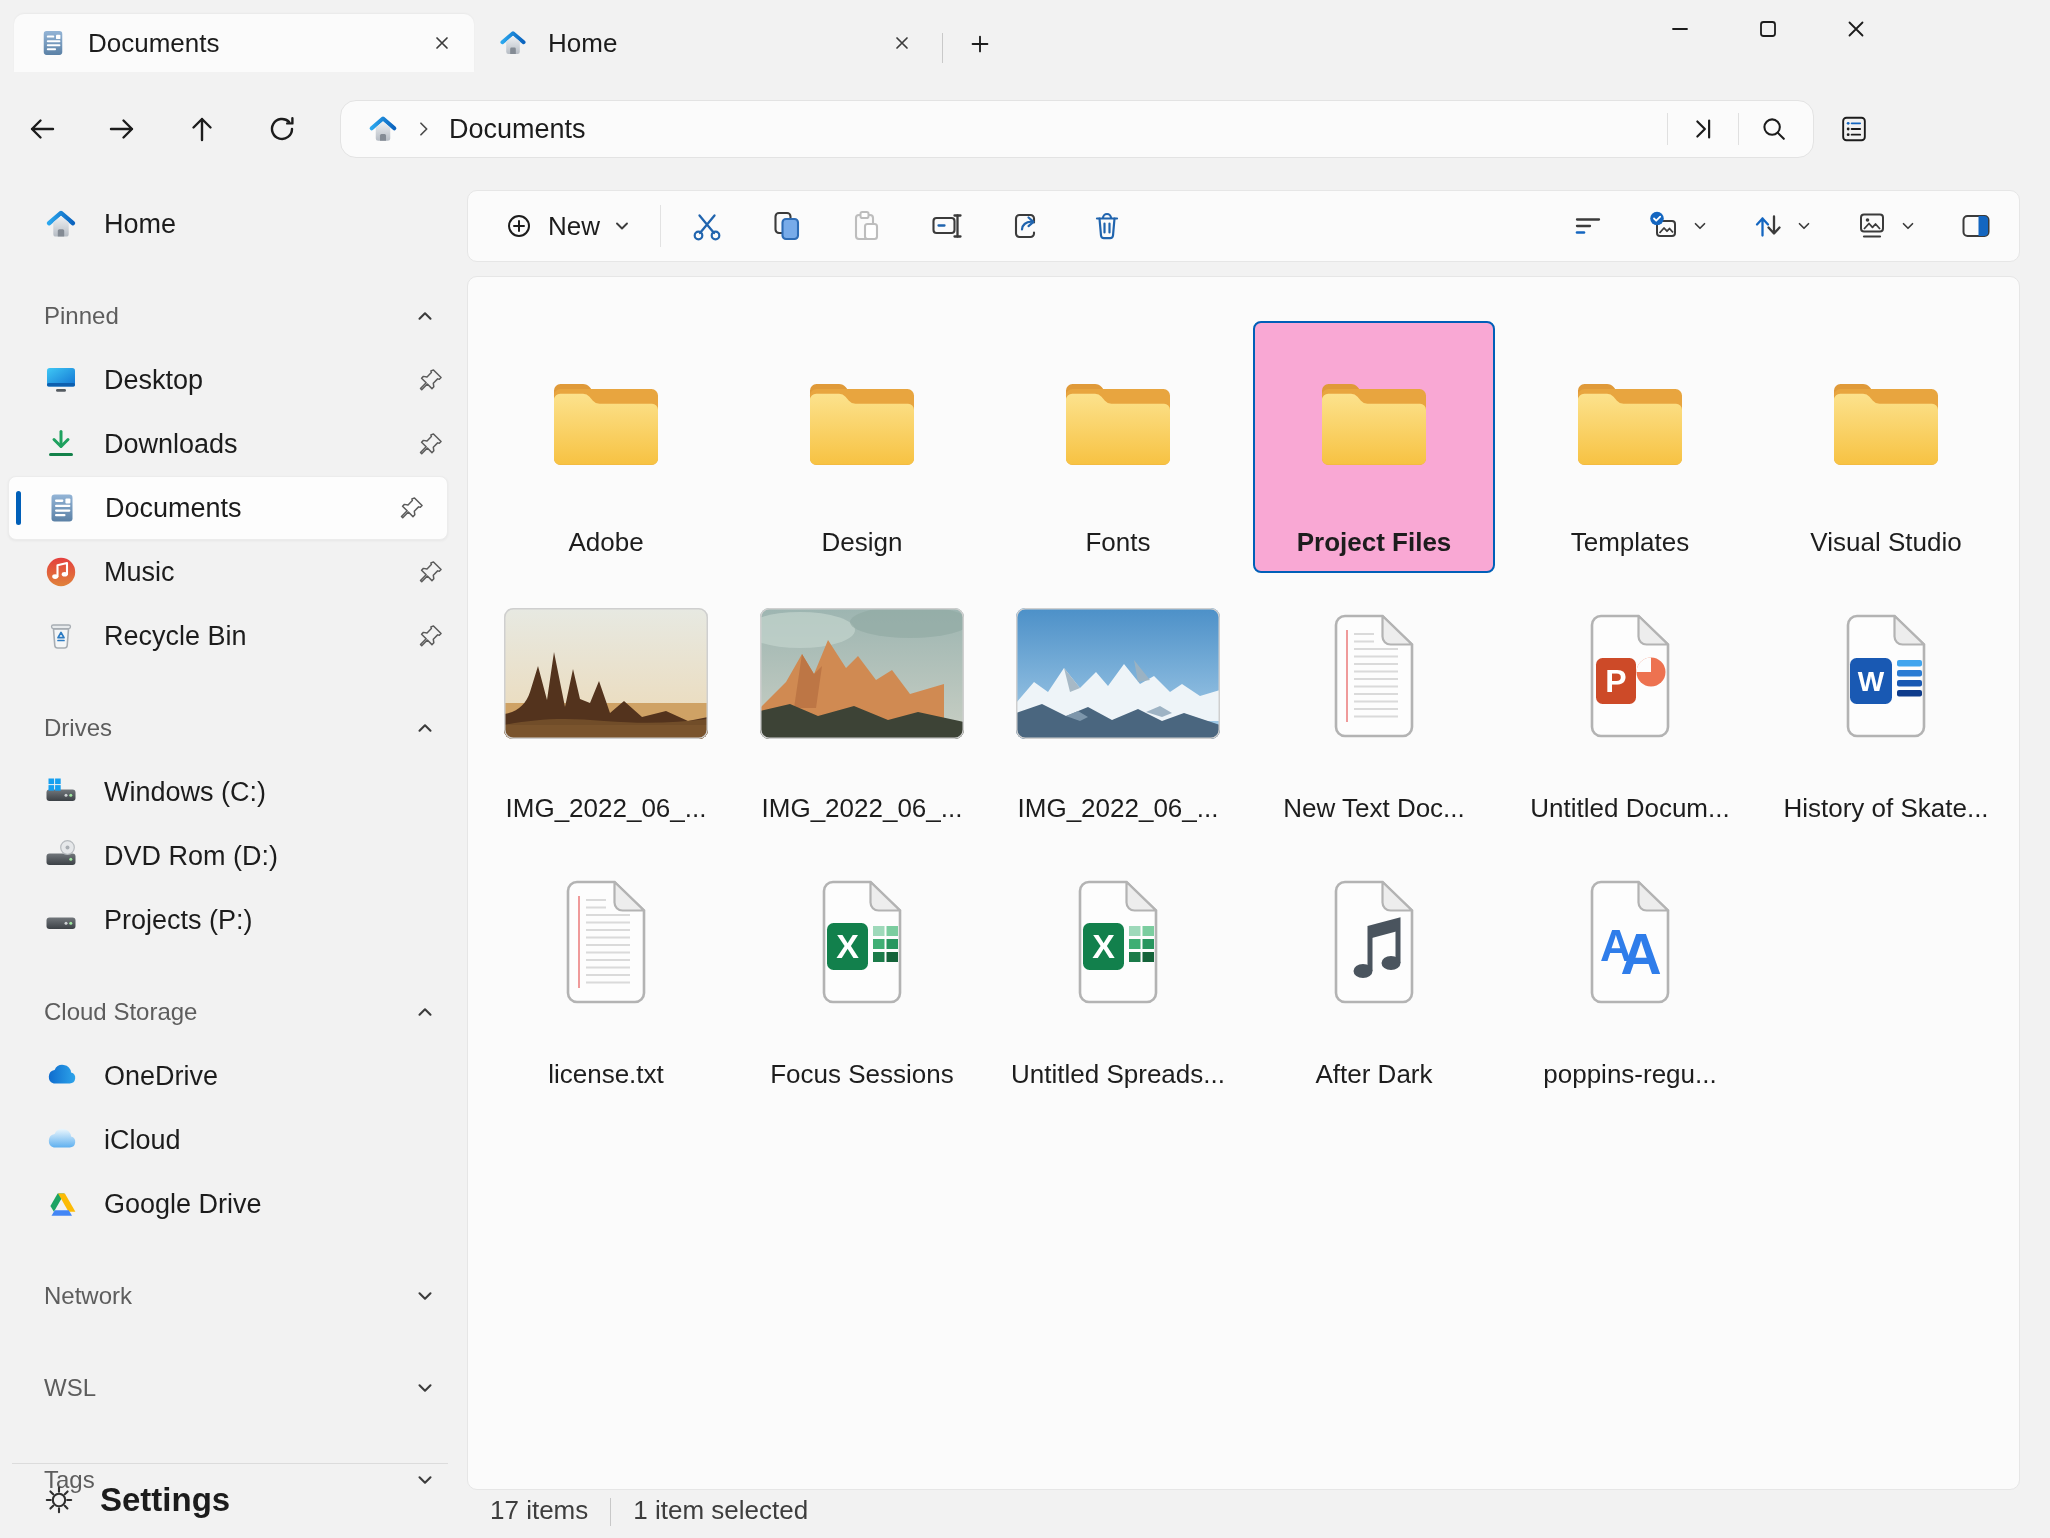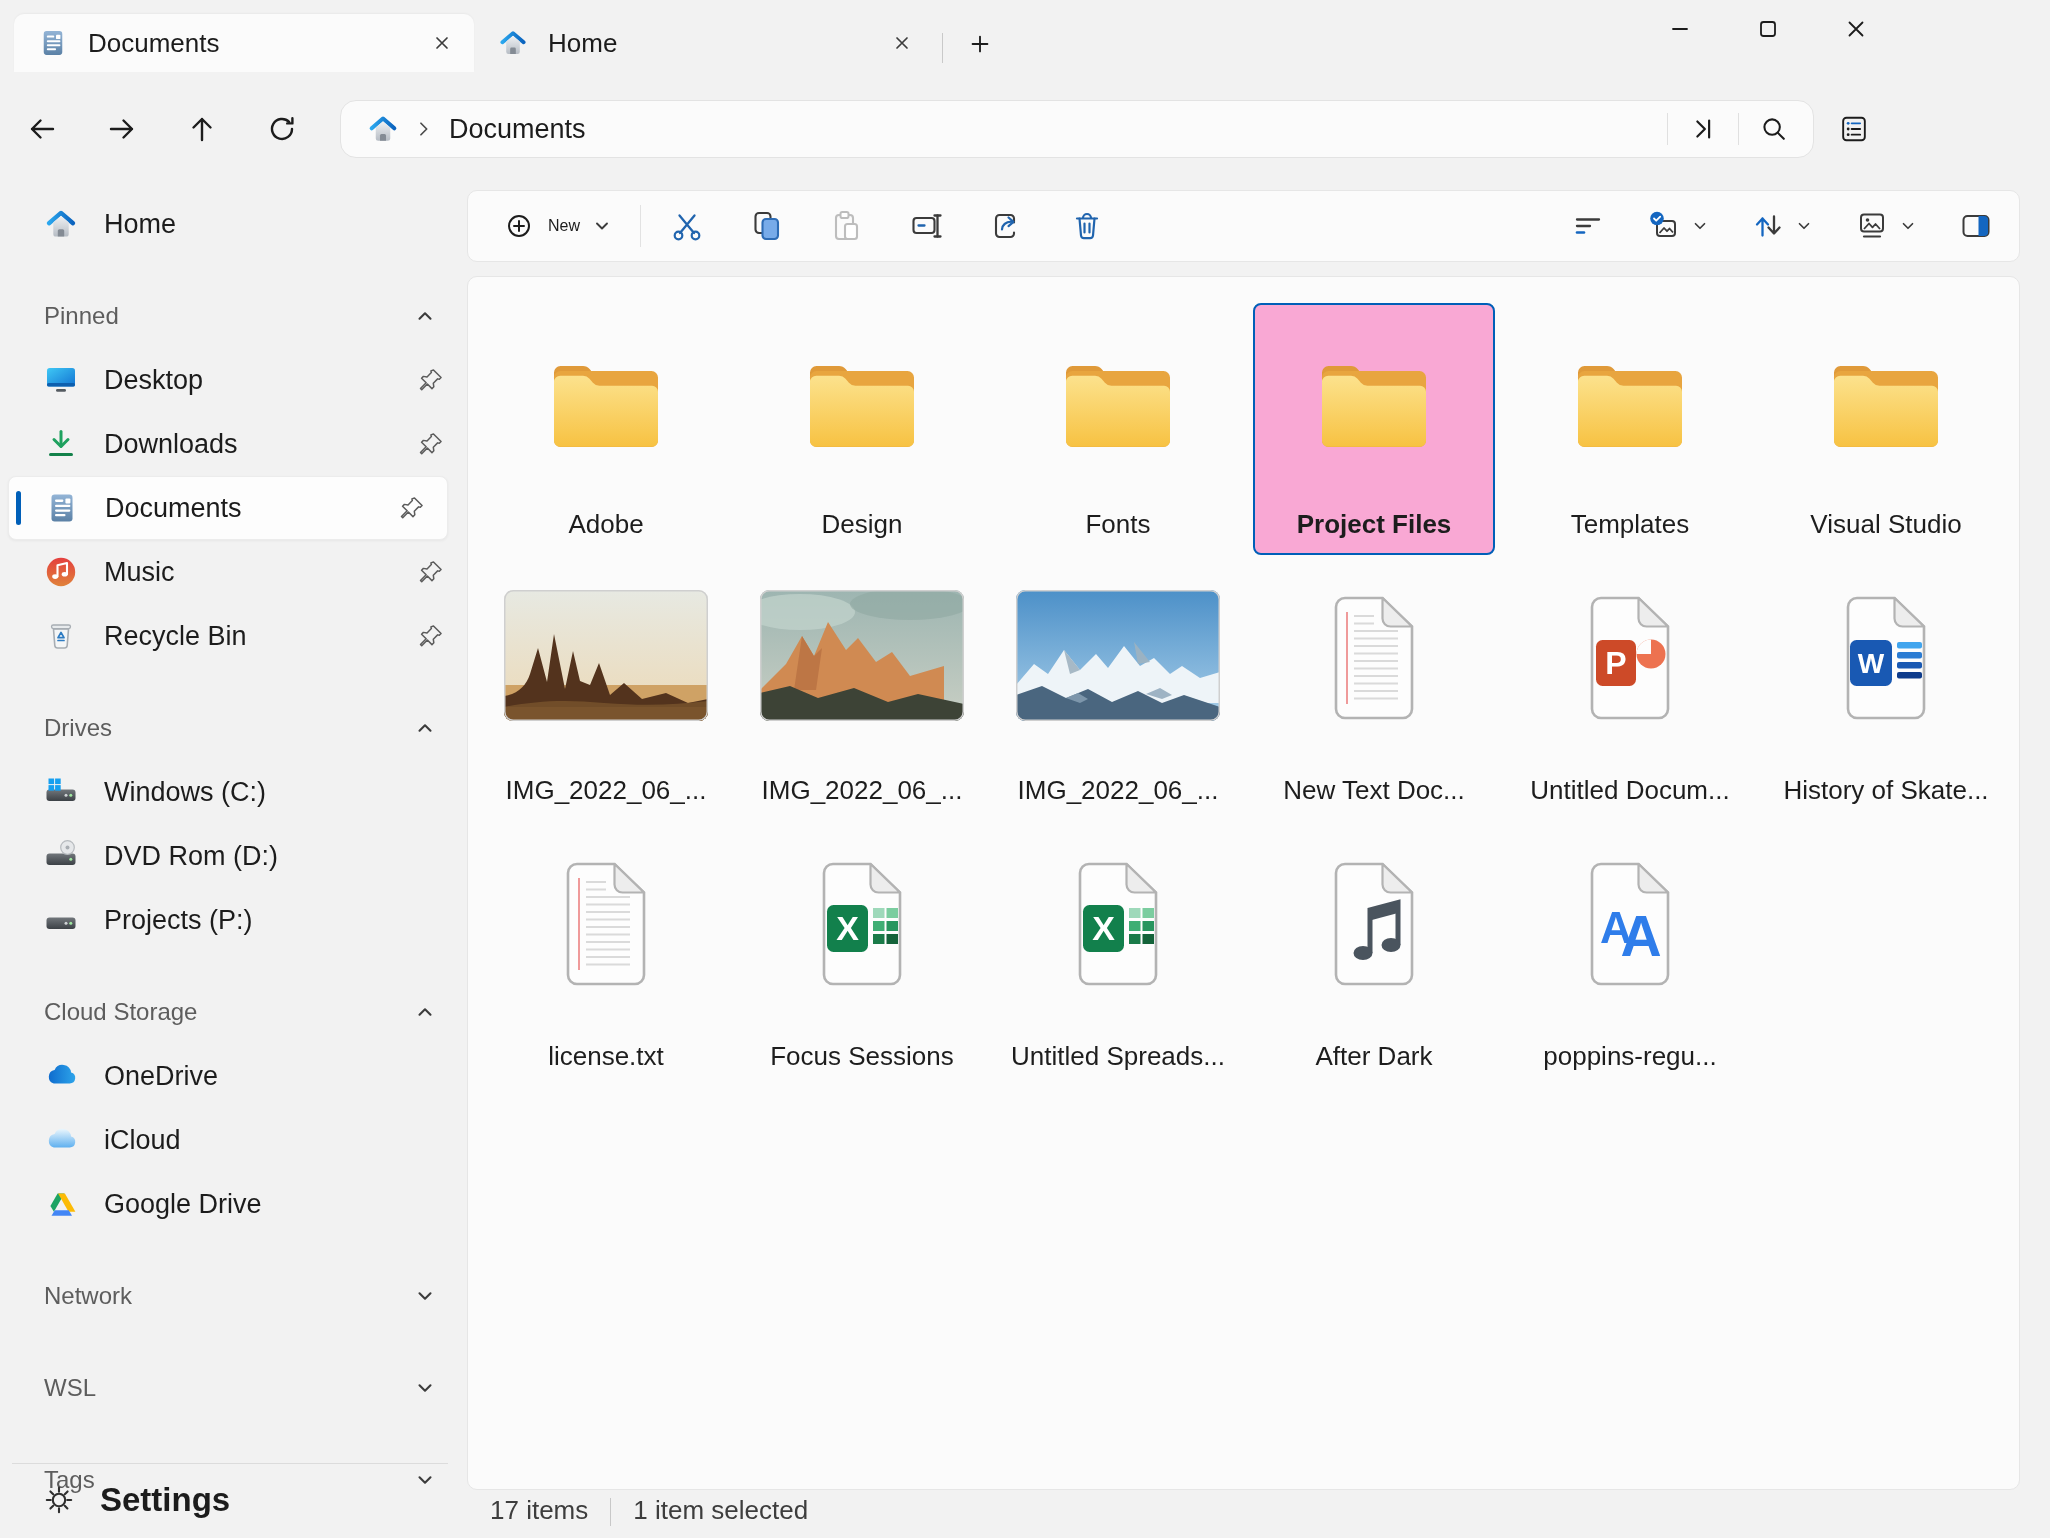--- a/index.html
+++ b/index.html
@@ -31,21 +31,21 @@
   .crumb-label{font-size:27px;color:var(--ink);}
   .addr-spacer{flex:1;}
   .addr-sep{width:1px;height:32px;background:#e0e0e0;margin:0 8px;}
   .addr-icon-btn{width:54px;height:48px;border:none;background:transparent;display:flex;align-items:center;justify-content:center;border-radius:8px;cursor:pointer;}
   .listpane-btn{width:56px;height:56px;margin-left:12px;border:none;background:transparent;display:flex;align-items:center;justify-content:center;border-radius:8px;cursor:pointer;}
 
   
   .toolbar{position:absolute;left:467px;top:190px;width:1553px;height:72px;background:var(--panel);
     border:1px solid var(--panel-border);border-radius:10px;display:flex;align-items:center;padding:0 20px;}
   .new-btn{height:56px;border:none;background:transparent;display:flex;align-items:center;gap:12px;padding:0 14px;border-radius:8px;cursor:pointer;}
-  .new-label{font-size:16px;color:var(--ink);}
+  .new-label{font-size:26px;color:var(--ink);}
   .tb-divider{width:1px;height:42px;background:#e2e2e2;margin:0 18px 0 14px;}
   .tb-btn{width:56px;height:56px;margin-right:24px;border:none;background:transparent;display:flex;align-items:center;justify-content:center;border-radius:8px;cursor:pointer;}
   .tb-right{margin-left:auto;display:flex;align-items:center;gap:30px;}
   .tb-group{height:56px;border:none;background:transparent;display:flex;align-items:center;gap:10px;padding:0 6px;border-radius:8px;cursor:pointer;}
 
   
   .sidebar{position:absolute;left:0;top:186px;bottom:0;width:466px;padding-top:6px;}
   .side-item{position:relative;height:64px;display:flex;align-items:center;padding:0 16px 0 44px;border-radius:8px;cursor:pointer;}
   .side-item .side-label{margin-left:26px;font-size:27px;flex:1;white-space:nowrap;}
   .side-item.selected{background:#fdfdfd;border:1px solid #ececec;margin:0 18px 0 8px;padding-left:36px;box-shadow:0 1px 3px rgba(0,0,0,.05);}
@@ -54,21 +54,21 @@
   .side-section{margin-top:28px;}
   .side-header{height:64px;display:flex;align-items:center;padding:0 30px 0 44px;cursor:pointer;}
   .side-header .hdr-label{font-size:24px;color:var(--muted);flex:1;}
   .side-divider{position:absolute;bottom:74px;left:12px;right:18px;height:1px;background:#dcdcdc;}
   .settings-row{position:absolute;bottom:8px;left:0;right:18px;height:60px;display:flex;align-items:center;padding-left:42px;cursor:pointer;border-radius:8px;}
   .settings-row .side-label{margin-left:24px;font-size:33px;font-weight:bold;}
 
   
   .filepanel{position:absolute;left:467px;top:276px;width:1553px;height:1214px;background:var(--panel);
     border:1px solid var(--panel-border);border-radius:10px;overflow:hidden;}
-  .grid{position:absolute;left:10px;top:26px;display:grid;grid-template-columns:repeat(6,256px);grid-auto-rows:266px;}
+  .grid{position:absolute;left:10px;top:44px;display:grid;grid-template-columns:repeat(6,256px);grid-auto-rows:266px;}
   .tile{width:242px;height:252px;margin:0 7px;border:2px solid transparent;border-radius:8px;
     display:flex;flex-direction:column;align-items:center;cursor:pointer;}
   .tile.selected{border-color:var(--accent);background:#f9a8d4;font-weight:bold;}
   .icon-area{height:150px;display:flex;align-items:flex-end;justify-content:center;}
   .tile .file-label{margin-top:54px;line-height:30px;font-size:26px;color:#1d1d1d;max-width:230px;white-space:nowrap;overflow:hidden;text-align:center;}
 
   
   .statusbar{position:absolute;left:490px;bottom:12px;height:36px;display:flex;align-items:flex-end;gap:22px;}
   .statusbar .st-text{font-size:26px;color:#3d3d3d;}
   .st-sep{width:1px;height:28px;background:#c8c8c8;}

